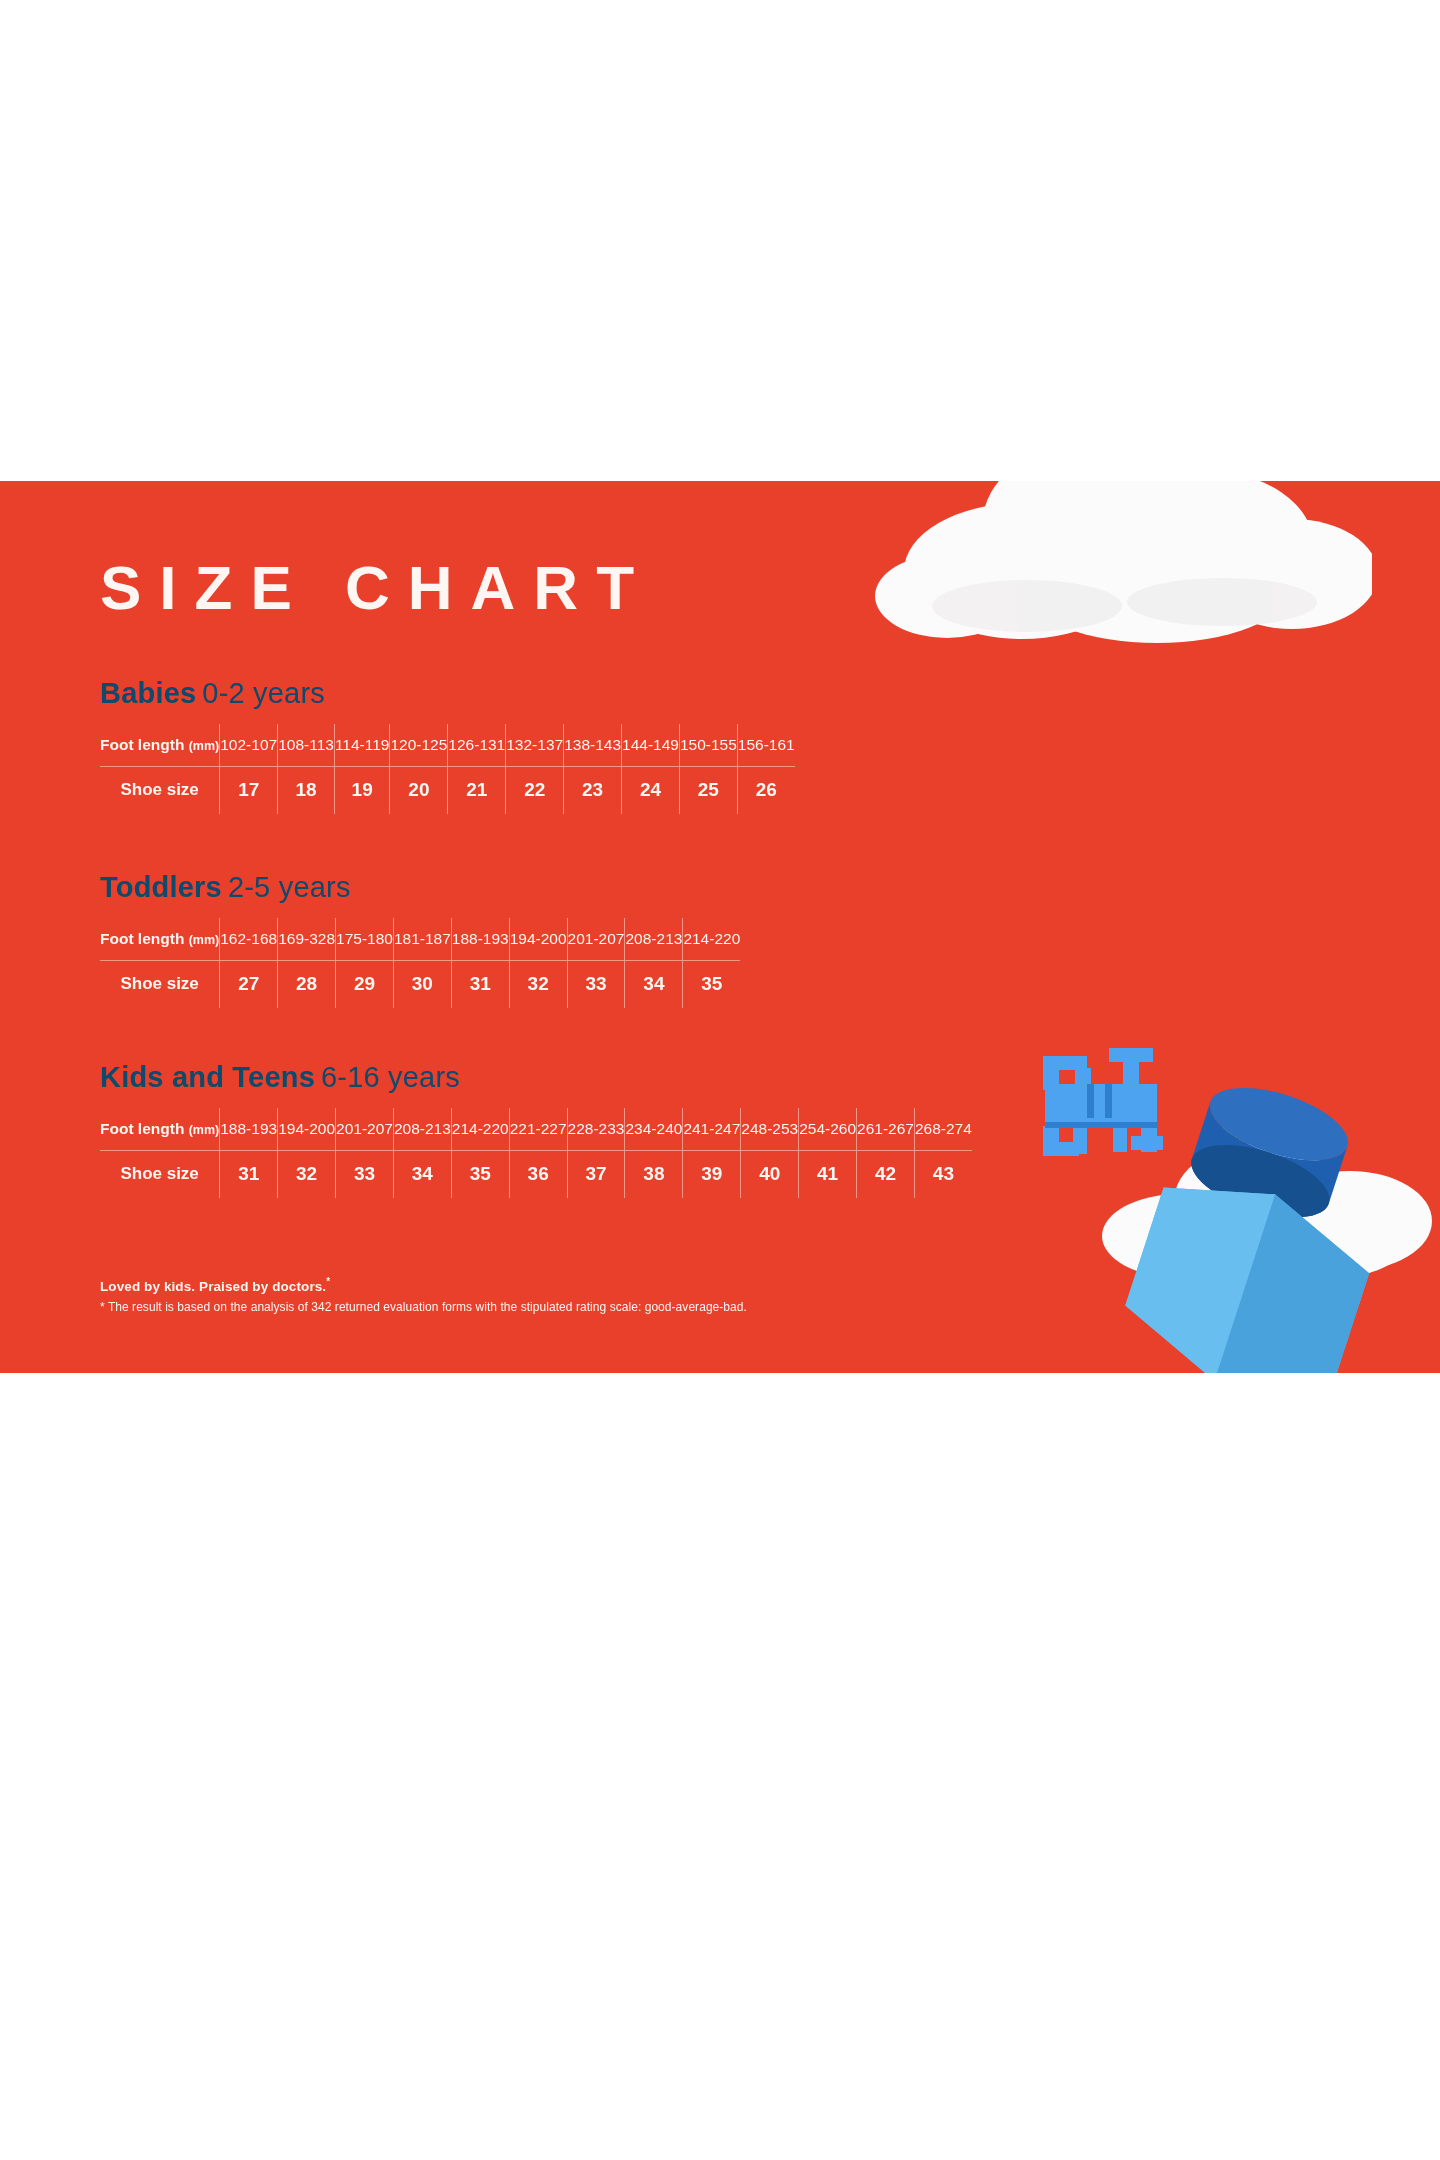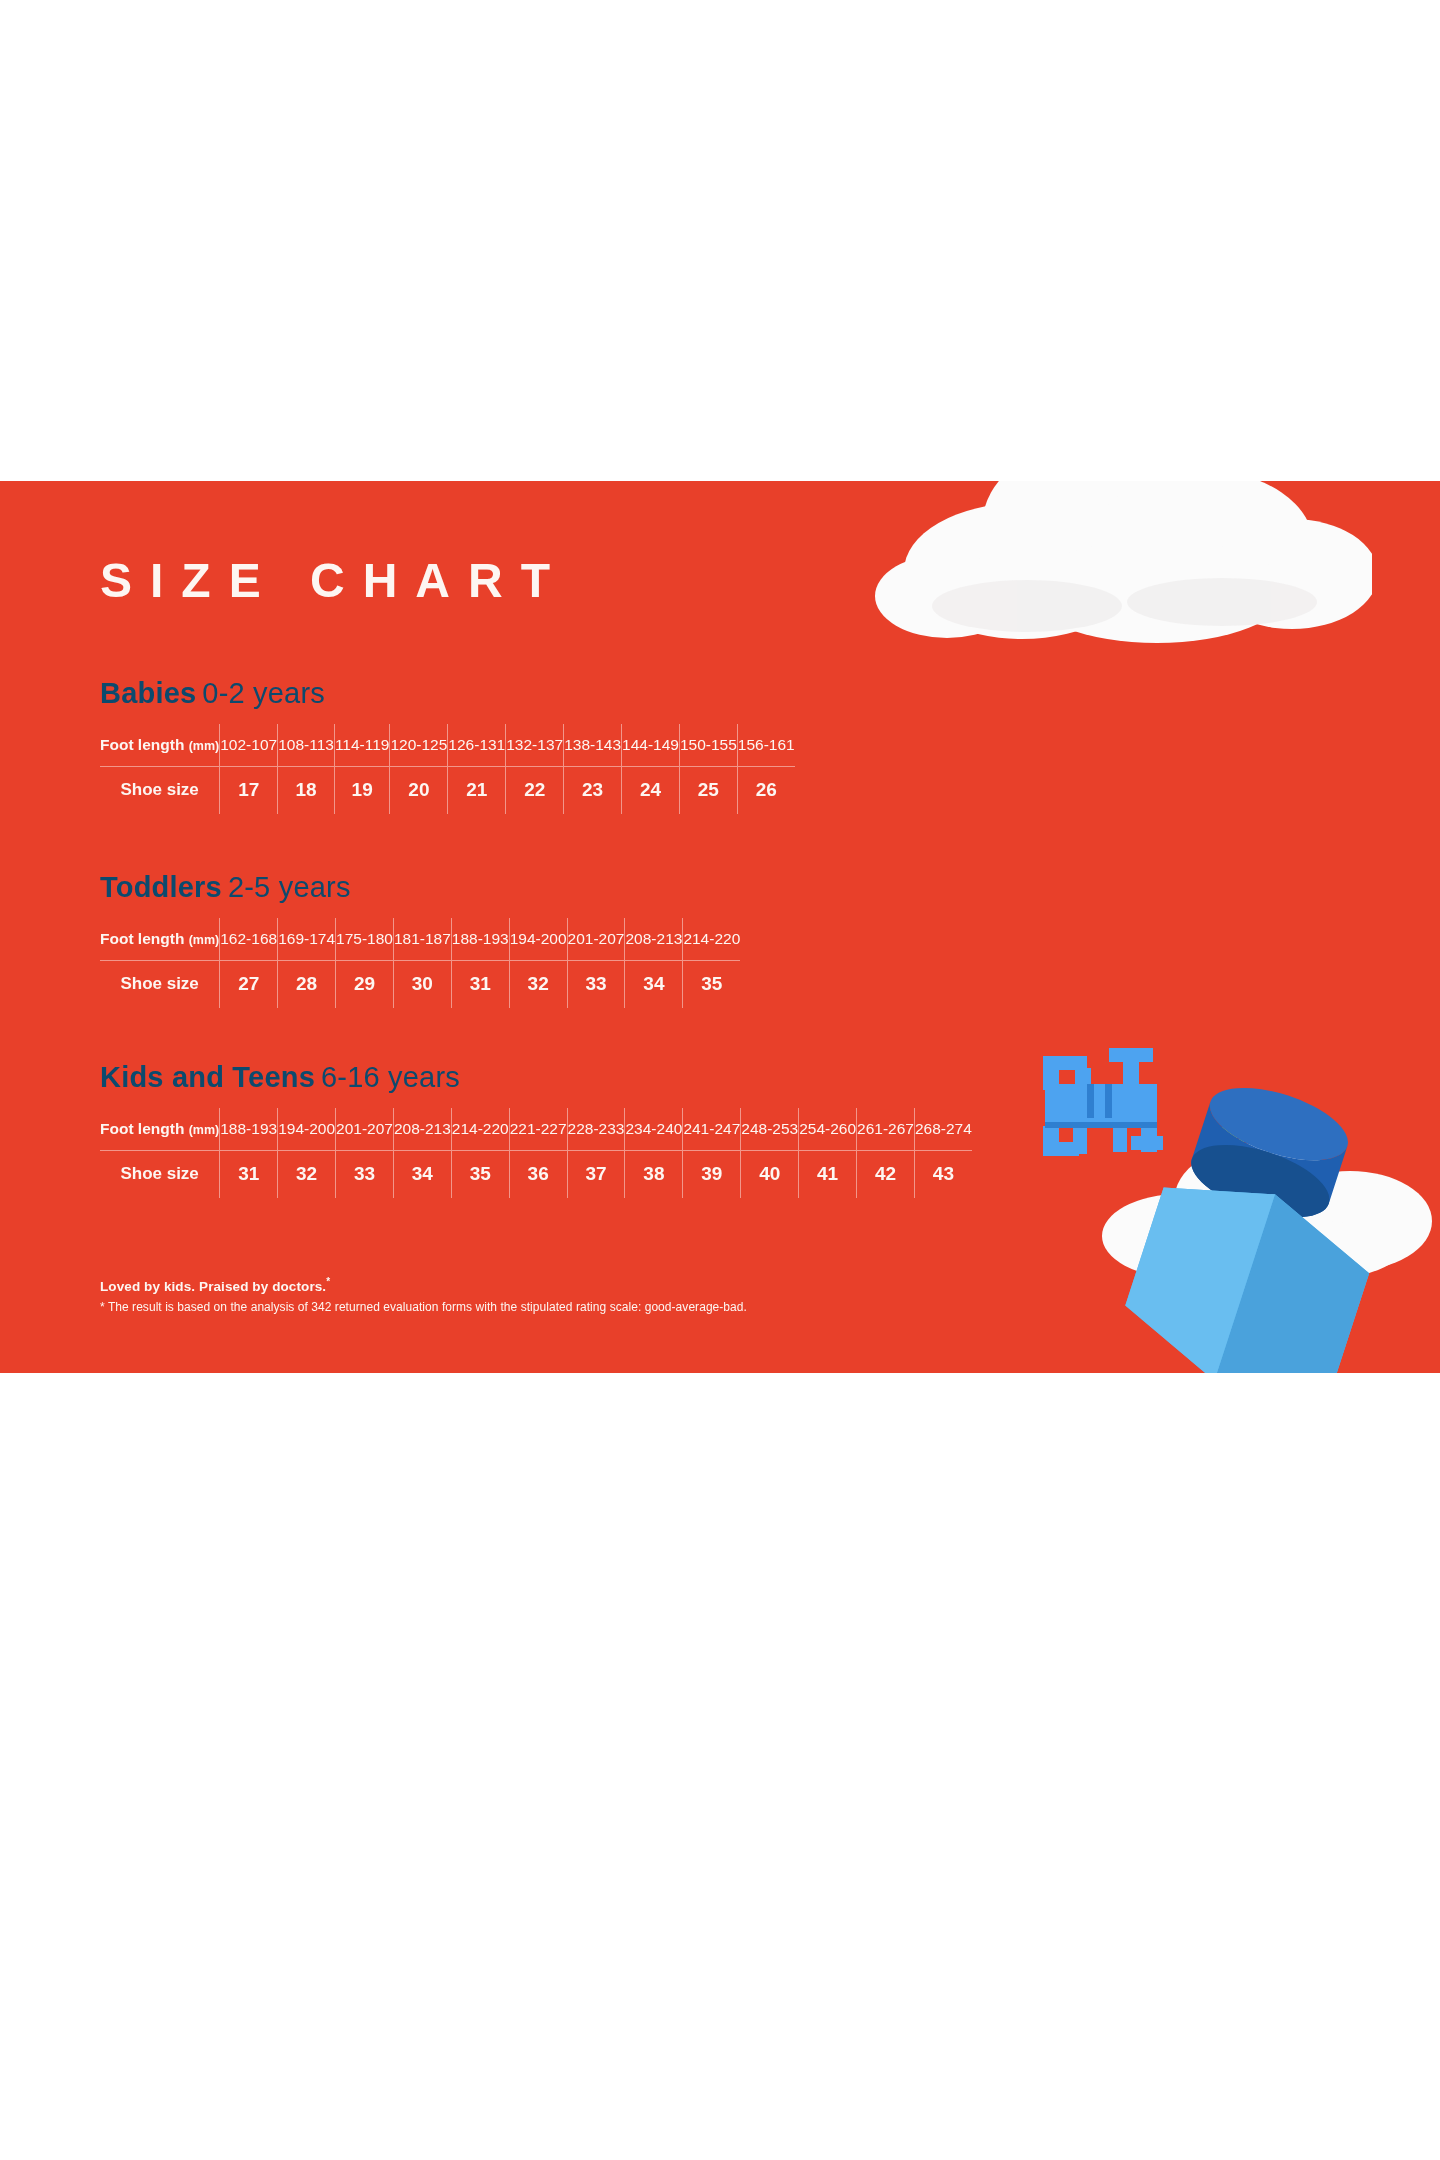--- a/index.html
+++ b/index.html
@@ -24,21 +24,21 @@
     height: 892px;
     background: #e8402a;
     overflow: hidden;
   }
 
   
   .title {
     position: absolute;
     left: 100px;
     top: 557px;
-    font-size: 48px;
+    font-size: 62px;
     font-weight: bold;
     color: #fdf6f2;
     letter-spacing: 18px;
     line-height: 1;
     white-space: nowrap;
   }
 
   
   .section {
     position: absolute;
@@ -291,21 +291,21 @@
     <span class="grp">Toddlers</span><span class="age">2-5 years</span>
   </div>
   <table class="size-table">
     <tbody>
       <tr class="row-head">
         <td class="lbl">
           <span>Foot length</span>
           <span class="unit">(mm)</span>
         </td>
         <td class="val">162-168</td>
-        <td class="val">169-174</td>
+        <td class="val">169-328</td>
         <td class="val">175-180</td>
         <td class="val">181-187</td>
         <td class="val">188-193</td>
         <td class="val">194-200</td>
         <td class="val">201-207</td>
         <td class="val">208-213</td>
         <td class="val">214-220</td>
       </tr>
       <tr class="row-size">
         <td class="lbl sz">Shoe size</td>

